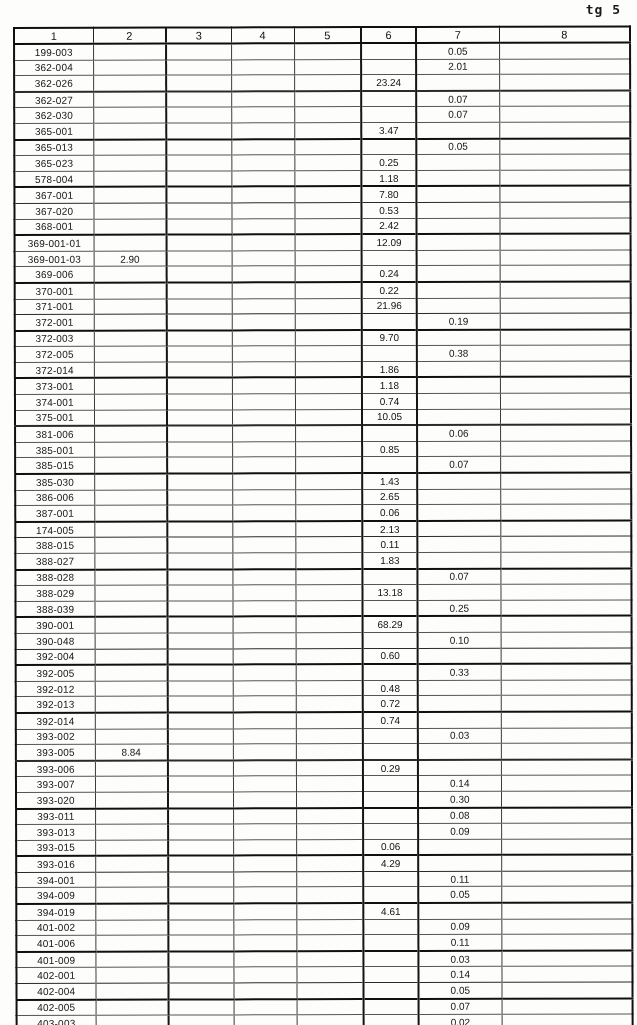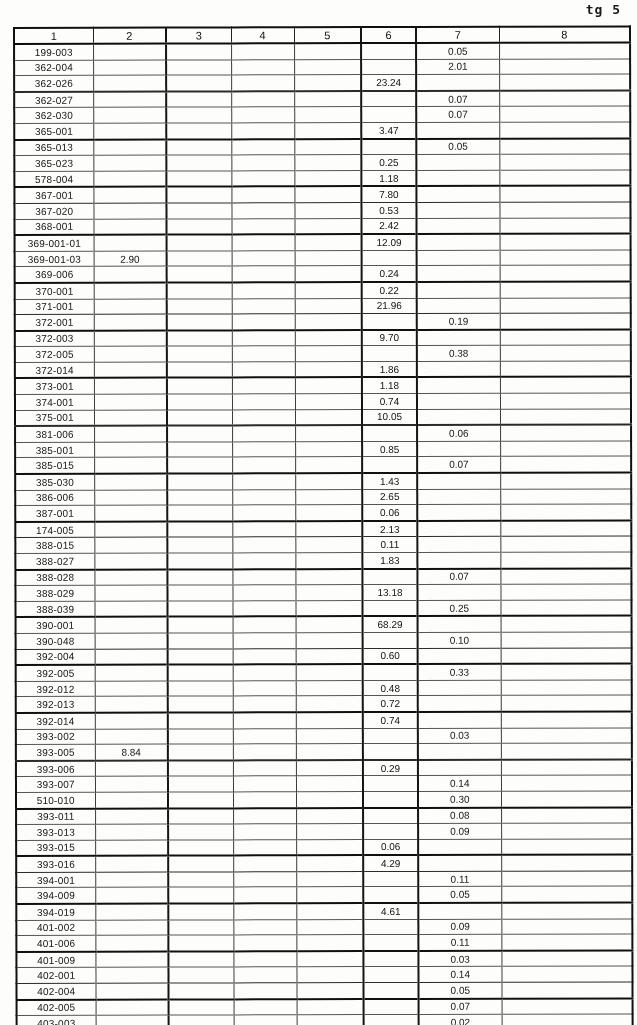--- a/index.html
+++ b/index.html
@@ -554,21 +554,21 @@
     <td class="id-cell">393-007</td>
     <td></td>
     <td></td>
     <td></td>
     <td></td>
     <td></td>
     <td>0.14</td>
     <td></td>
   </tr>
         <tr>
-    <td class="id-cell">510-010</td>
+    <td class="id-cell">393-020</td>
     <td></td>
     <td></td>
     <td></td>
     <td></td>
     <td></td>
     <td>0.30</td>
     <td></td>
   </tr>
         <tr>
     <td class="id-cell">393-011</td>

